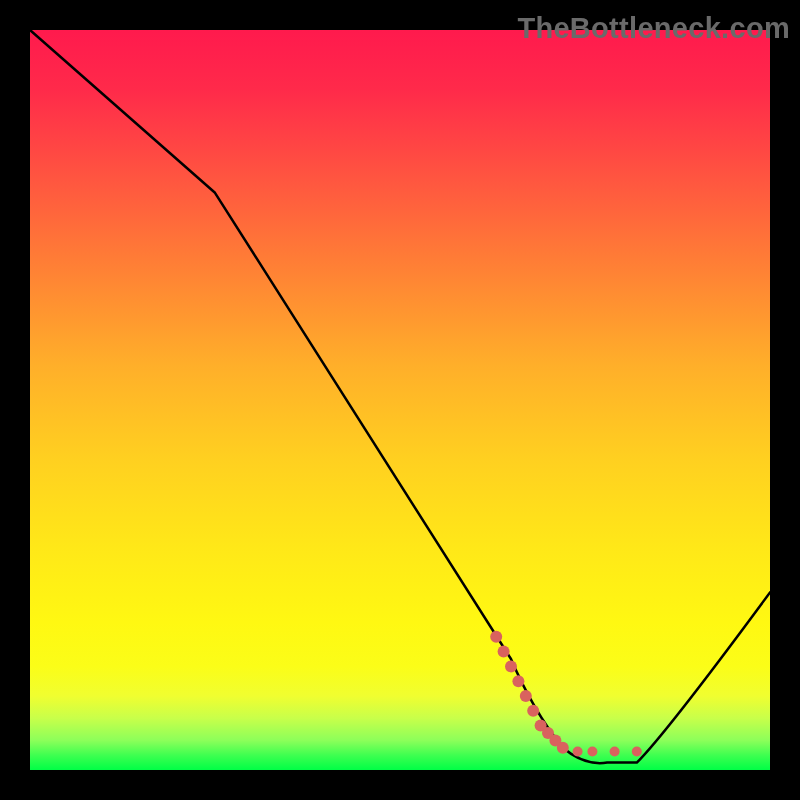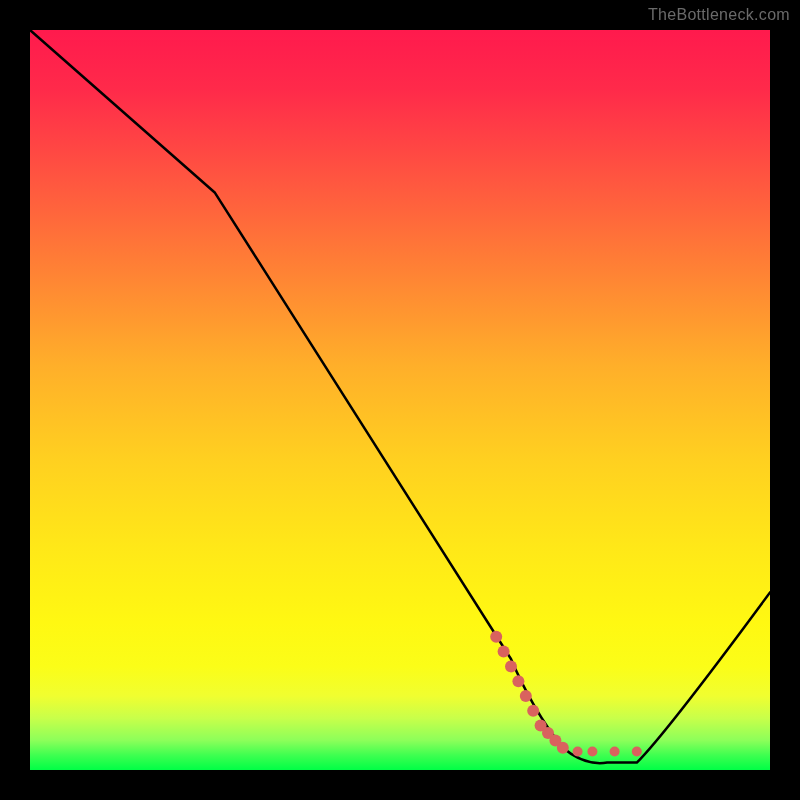--- a/index.html
+++ b/index.html
@@ -7,24 +7,24 @@
     padding: 0;
     width: 800px;
     height: 800px;
     background: #000;
     font-family: Arial, sans-serif;
     position: relative;
     overflow: hidden;
   }
   .watermark {
     position: absolute;
-    top: 6px;
+    top: 12px;
     right: 10px;
-    font-size: 16px;
-    font-weight: normal;
+    font-size: 29px;
+    font-weight: bold;
     color: #6a6a6a;
     z-index: 10;
     letter-spacing: 0.3px;
   }
   .plot-area {
     position: absolute;
     left: 30px;
     top: 30px;
     width: 740px;
     height: 740px;

